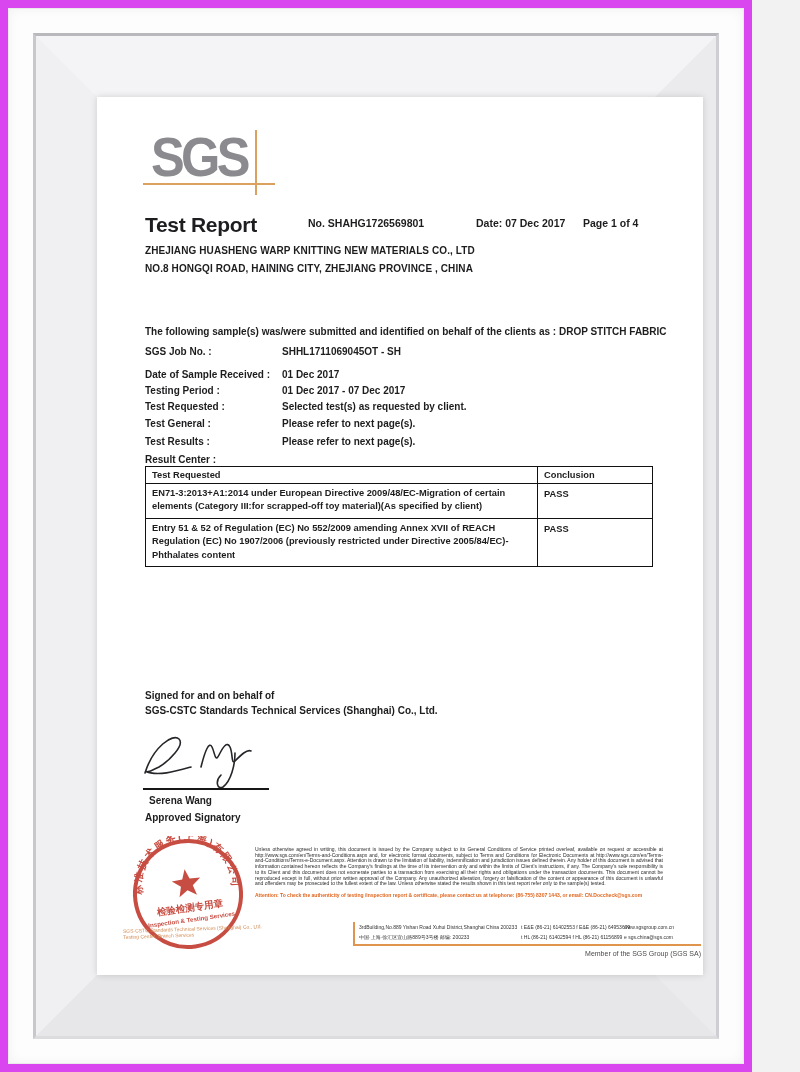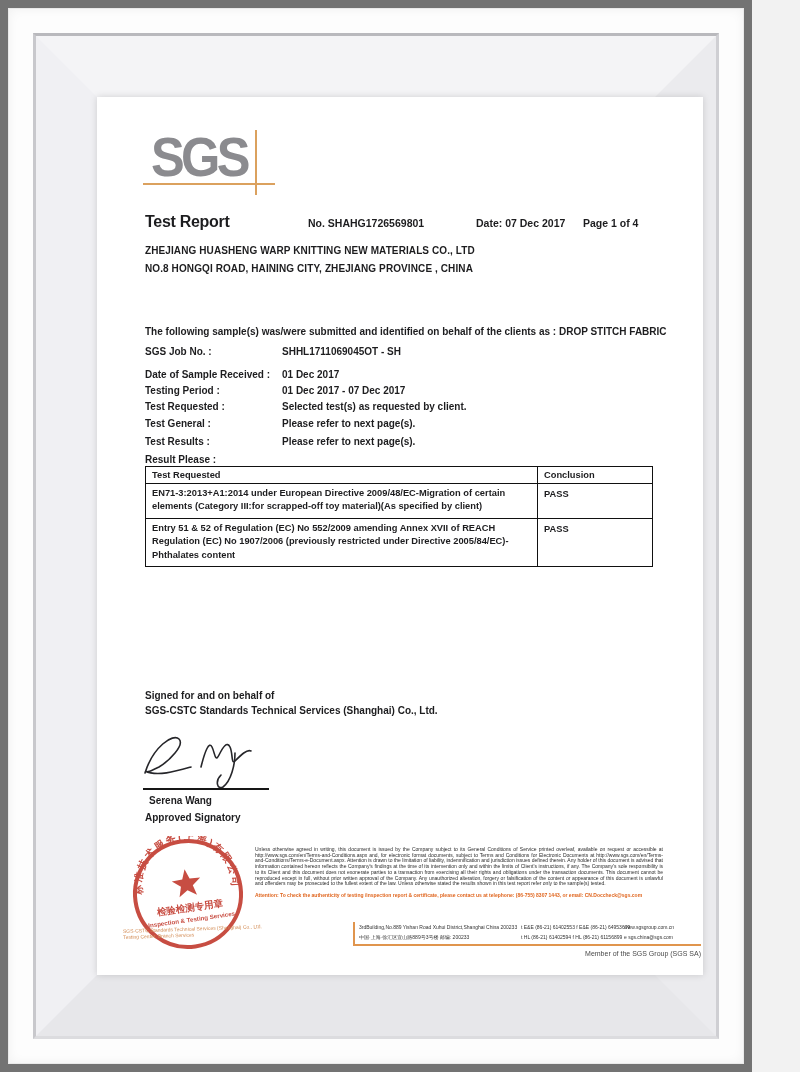--- a/index.html
+++ b/index.html
@@ -1,31 +1,31 @@
 <!DOCTYPE html>
 <html><head>
 <meta charset="utf-8">
 <style>
   html,body{margin:0;padding:0;}
   body{width:800px;height:1072px;background:#f2f2f2;font-family:"Liberation Sans","DejaVu Sans",sans-serif;}
-  .stage{position:relative;width:752px;height:1072px;overflow:hidden;background:#737373;}
+  .stage{position:relative;width:752px;height:1072px;overflow:hidden;background:#d946ef;}
 
   
   .frame-face{position:absolute;inset:8px;background:#fdfdfd;box-shadow:inset 0 0 0 1px #eaeaea, inset 0 0 12px rgba(0,0,0,.06);}
   .frame-lip{position:absolute;inset:33px;border:3px solid;border-color:#b9b9bd #cfcfd3 #dcdcdf #c8c8cc;background:transparent;}
   .mat{position:absolute;inset:36px;border:61px solid;border-color:#f4f4f6 #ebebee #e7e7ea #f0f0f3;background:#fff;}
   .document{position:absolute;left:97px;top:97px;width:606px;height:878px;background:#ffffff;box-shadow:0 0 7px rgba(0,0,0,.15);color:#1d1d1f;}
 
   
   .logo-text{position:absolute;left:54px;top:28px;font-size:55px;font-weight:700;letter-spacing:-4px;color:#8b8b8f;transform:scaleX(.92);transform-origin:left;}
   .logo-hline{position:absolute;left:46px;top:86px;width:132px;height:2px;background:#dba15e;}
   .logo-vline{position:absolute;left:158px;top:33px;width:2px;height:65px;background:#dba15e;}
 
   
-  .rpt-title{position:absolute;left:48px;top:116px;font-size:16px;font-weight:700;letter-spacing:-0.3px;}
+  .rpt-title{position:absolute;left:48px;top:116px;font-size:21px;font-weight:700;letter-spacing:-0.3px;}
   .rpt-no{position:absolute;left:211px;top:120px;font-size:10.5px;font-weight:600;}
   .rpt-date{position:absolute;left:379px;top:120px;font-size:10.5px;font-weight:600;}
   .rpt-page{position:absolute;left:486px;top:120px;font-size:10.5px;font-weight:600;}
 
   .client1{position:absolute;left:48px;top:148px;font-size:10px;font-weight:600;letter-spacing:.1px;}
   .client2{position:absolute;left:48px;top:166px;font-size:10px;font-weight:600;letter-spacing:.1px;}
 
   .intro{position:absolute;left:48px;top:229px;font-size:10px;font-weight:600;width:560px;}
 
   .f-label{position:absolute;left:48px;font-size:10px;font-weight:600;}
@@ -94,21 +94,21 @@
     <div class="f-value y-rec">01 Dec 2017</div>
     <div class="f-label y-per">Testing Period :</div>
     <div class="f-value y-per">01 Dec 2017 - 07 Dec 2017</div>
     <div class="f-label y-req">Test Requested :</div>
     <div class="f-value y-req">Selected test(s) as requested by client.</div>
     <div class="f-label y-met">Test General :</div>
     <div class="f-value y-met">Please refer to next page(s).</div>
     <div class="f-label y-res">Test Results :</div>
     <div class="f-value y-res">Please refer to next page(s).</div>
 
-    <div class="summary-label">Result Please :</div>
+    <div class="summary-label">Result Center :</div>
 
     <table class="rtable">
       <tbody>
           <tr>
         <th>Test Requested</th>
         <th class="conc">Conclusion</th>
       </tr>
       <tr>
         <td>EN71-3:2013+A1:2014 under European Directive 2009/48/EC-Migration of certain elements (Category III:for scrapped-off toy material)(As specified by client)</td>
         <td class="conc">PASS</td>

